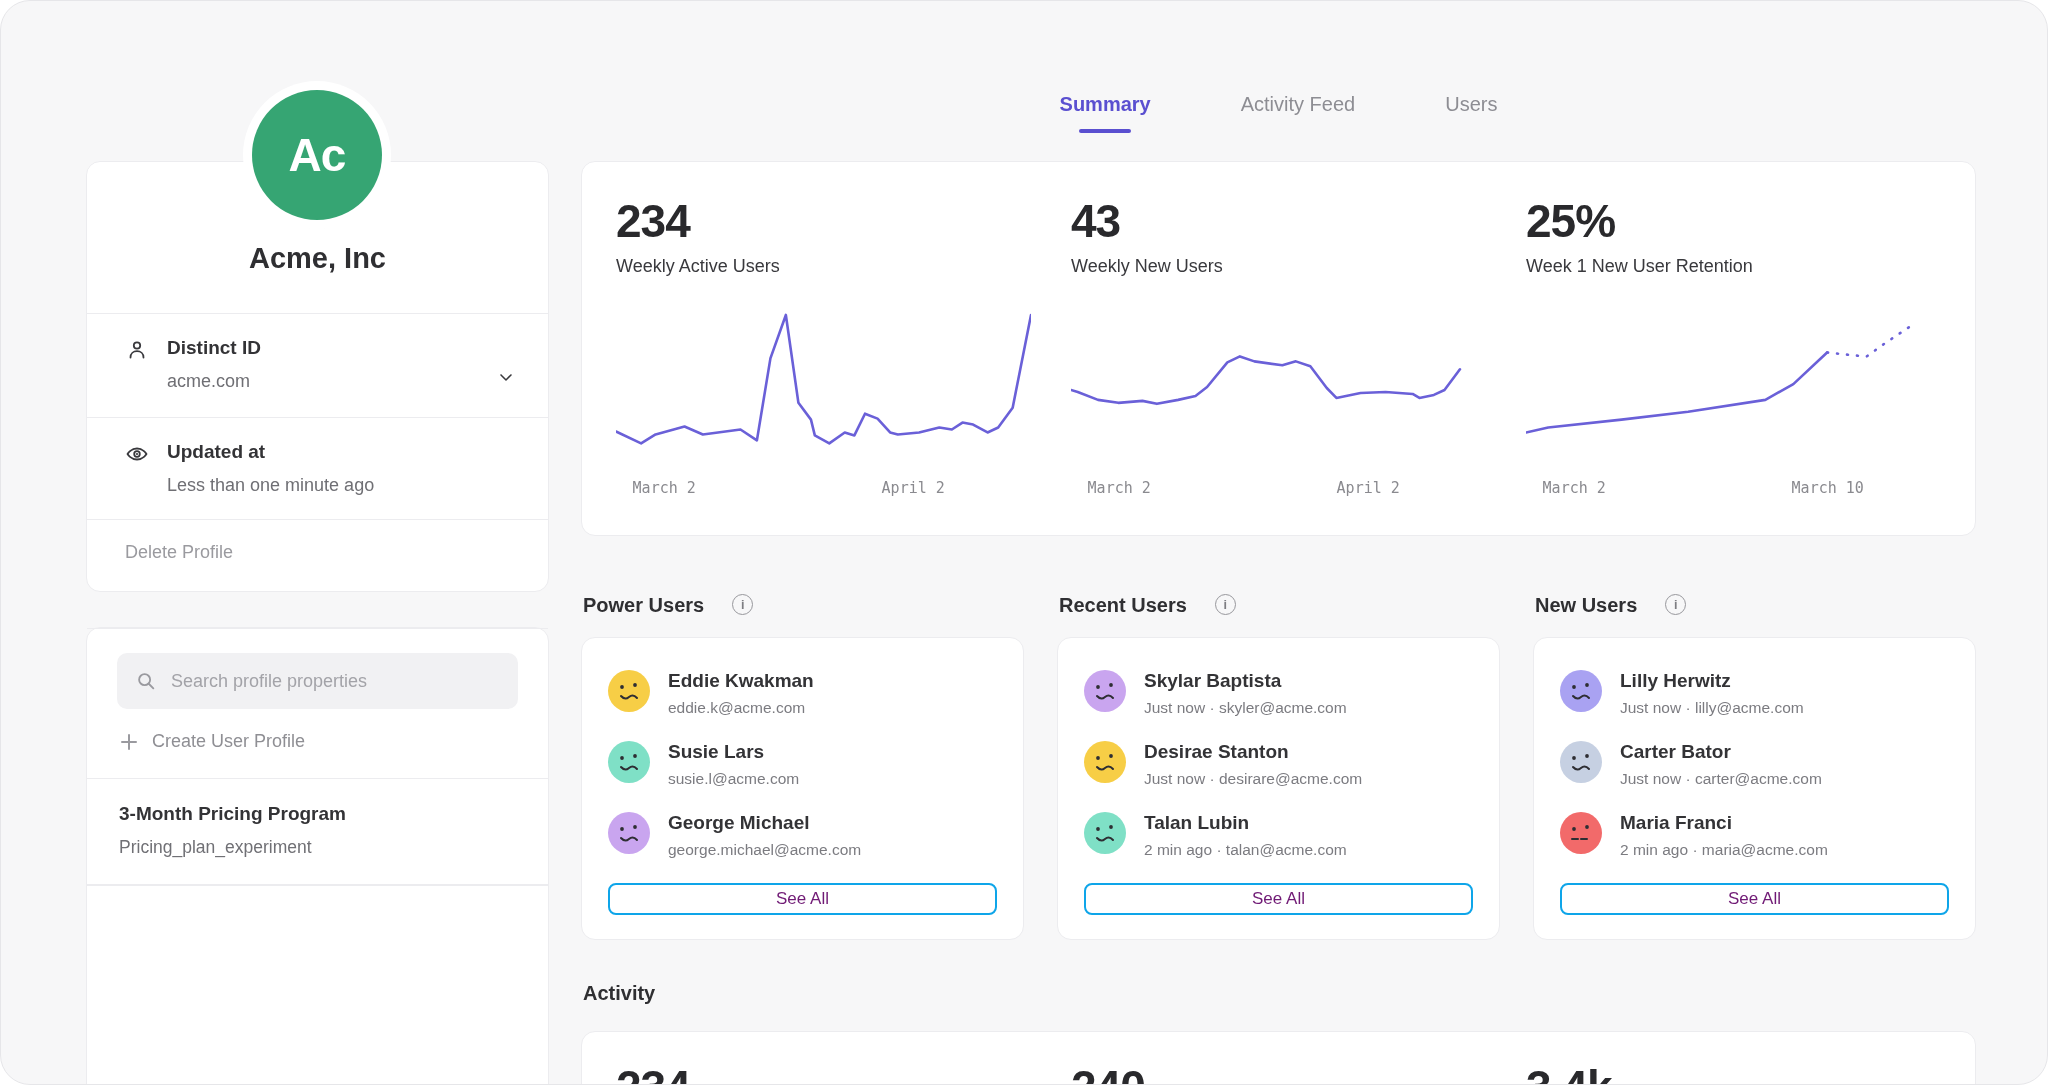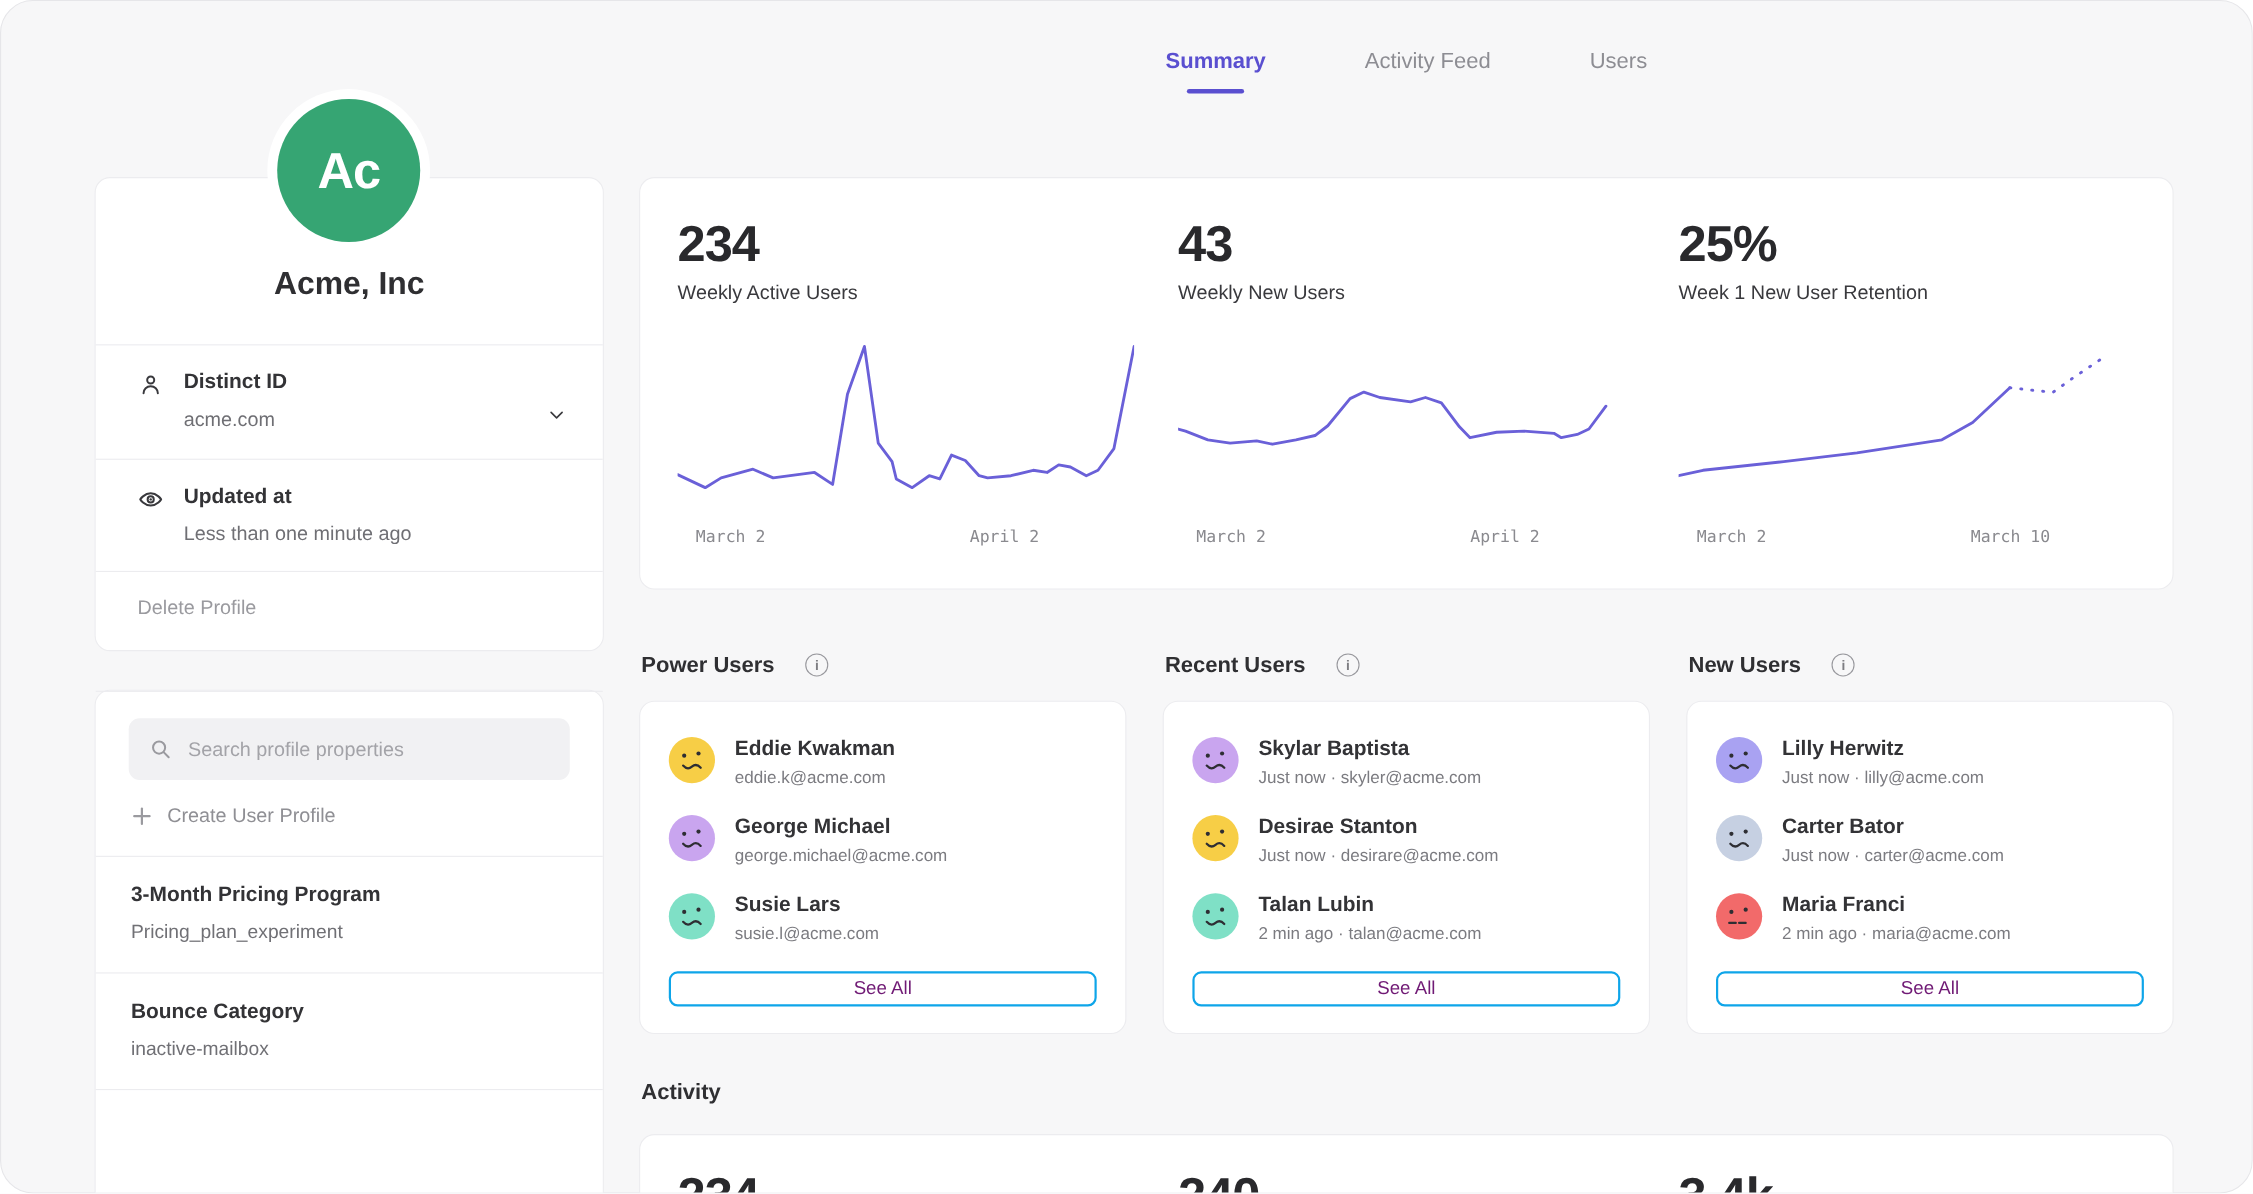--- a/index.html
+++ b/index.html
@@ -32,21 +32,21 @@
   .search-box input::placeholder{color:#a3a3a8;}
   .create-row{display:flex;align-items:center;gap:13px;background:none;border:none;cursor:pointer;
               margin:22px 32px 26px;padding:0;font-size:18px;color:#8f8f94;font-family:inherit;}
   .prop-item{padding:24px 32px 26px;cursor:pointer;}
   .prop-label{font-size:19px;font-weight:700;color:#333336;}
   .prop-value{font-size:17.5px;color:#707075;margin-top:12px;}
 
   
   .main{position:absolute;left:580px;top:0;width:1395px;}
   .tabs{height:160px;display:flex;justify-content:center;align-items:flex-start;gap:86px;
-        padding-top:44px;box-sizing:border-box;}
+        padding-top:92px;box-sizing:border-box;}
   .tab{position:relative;background:none;border:none;font-size:20px;color:#8d8d93;cursor:pointer;
        font-family:inherit;padding:0 2px;}
   .tab.active{color:var(--accent,#5a4fd0);font-weight:700;}
   .tab.active::after{content:"";position:absolute;left:50%;transform:translateX(-50%);bottom:-17px;
        width:52px;height:4px;border-radius:2px;background:var(--accent,#5a4fd0);}
 
   .stats-card{height:375px;display:grid;grid-template-columns:1fr 1fr 1fr;column-gap:40px;
               padding:32px 34px 16px;}
   .stat-value{font-size:46px;font-weight:700;color:#29292c;letter-spacing:-1px;}
   .stat-label{font-size:18px;color:#39393d;margin-top:8px;}
@@ -145,24 +145,20 @@
         <span>Create User Profile</span>
       </button>
       <div class="divider"></div>
 
       <div class="prop-item">
         <div class="prop-label">3-Month Pricing Program</div>
         <div class="prop-value">Pricing_plan_experiment</div>
       </div>
       <div class="divider"></div>
 
-      <div class="prop-item">
-        <div class="prop-label">Bounce Category</div>
-        <div class="prop-value">inactive-mailbox</div>
-      </div>
       <div class="divider"></div>
 
       <div class="prop-item">
         
         
       </div>
     </section>
   </aside>
 
   <main class="main">
@@ -226,39 +222,39 @@
                 <circle cx="14" cy="17" r="1.9" fill="#2e2e33"></circle>
                 <circle cx="27" cy="15" r="1.9" fill="#2e2e33"></circle>
                 <path d="M13 26 q4 4.5 8 1 q4 -3.5 8 1" fill="none" stroke="#2e2e33" stroke-width="2" stroke-linecap="round"></path>
               </svg>
             <div>
                 <div class="u-name">Eddie Kwakman</div>
                  <div class="u-sub">eddie.k@acme.com</div>
               </div>
           </div>
           <div class="user-item">
+            <svg class="u-avatar" viewBox="0 0 42 42" style="background: rgb(127, 224, 198);">
+                <circle cx="14" cy="17" r="1.9" fill="#2e2e33"></circle>
+                <circle cx="27" cy="15" r="1.9" fill="#2e2e33"></circle>
+                <path d="M13 26 q4 4.5 8 1 q4 -3.5 8 1" fill="none" stroke="#2e2e33" stroke-width="2" stroke-linecap="round"></path>
+              </svg>
+            <div>
+                <div class="u-name">Susie Lars</div>
+                 <div class="u-sub">susie.l@acme.com</div>
+              </div>
+          </div>
+          <div class="user-item">
             <svg class="u-avatar" viewBox="0 0 42 42" style="background: rgb(201, 165, 239);">
                 <circle cx="14" cy="17" r="1.9" fill="#2e2e33"></circle>
                 <circle cx="27" cy="15" r="1.9" fill="#2e2e33"></circle>
                 <path d="M13 26 q4 4.5 8 1 q4 -3.5 8 1" fill="none" stroke="#2e2e33" stroke-width="2" stroke-linecap="round"></path>
               </svg>
             <div>
                 <div class="u-name">George Michael</div>
                  <div class="u-sub">george.michael@acme.com</div>
-              </div>
-          </div>
-          <div class="user-item">
-            <svg class="u-avatar" viewBox="0 0 42 42" style="background: rgb(127, 224, 198);">
-                <circle cx="14" cy="17" r="1.9" fill="#2e2e33"></circle>
-                <circle cx="27" cy="15" r="1.9" fill="#2e2e33"></circle>
-                <path d="M13 26 q4 4.5 8 1 q4 -3.5 8 1" fill="none" stroke="#2e2e33" stroke-width="2" stroke-linecap="round"></path>
-              </svg>
-            <div>
-                <div class="u-name">Susie Lars</div>
-                 <div class="u-sub">susie.l@acme.com</div>
               </div>
           </div>
           <button class="see-all">See All</button>
         </div>
       </div>
 
       <div>
         <h3 class="list-title">
           <span>Recent Users</span>
           <span class="info-icon">i</span>

